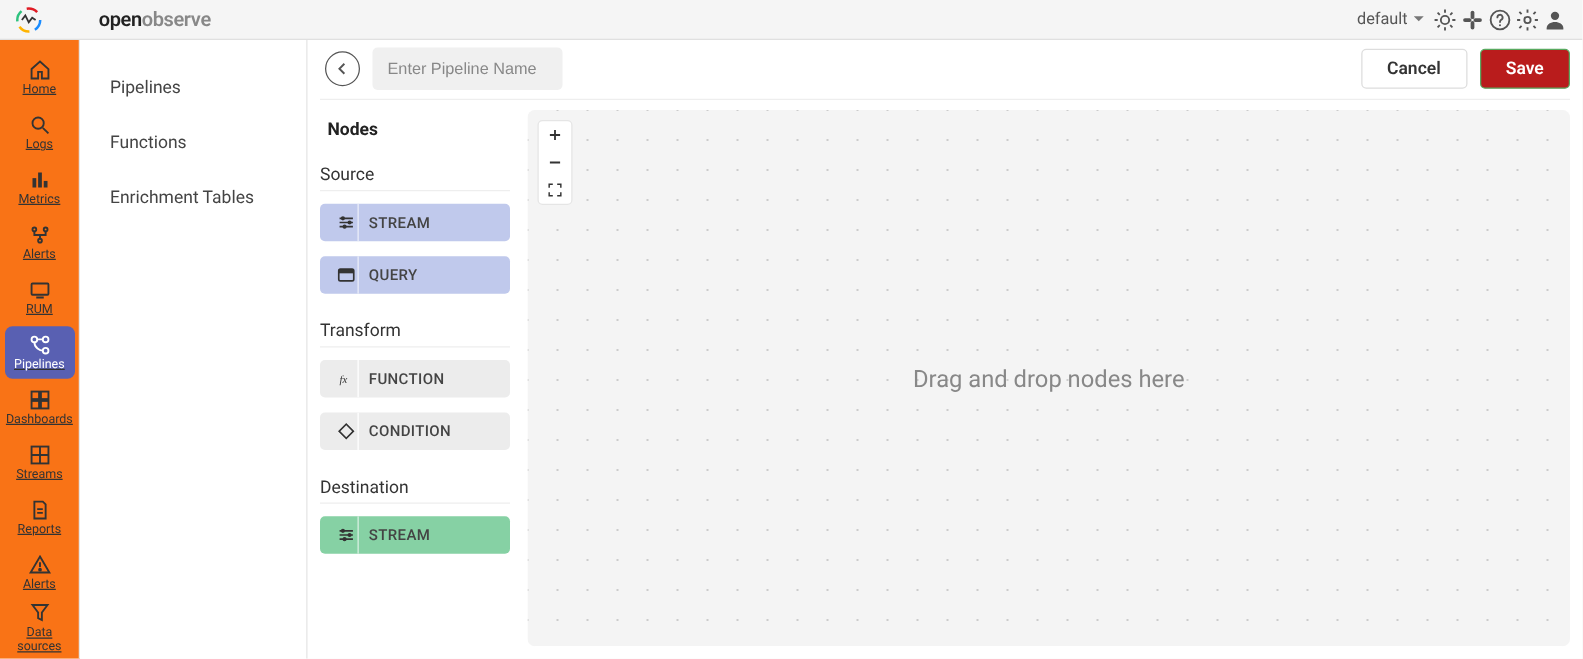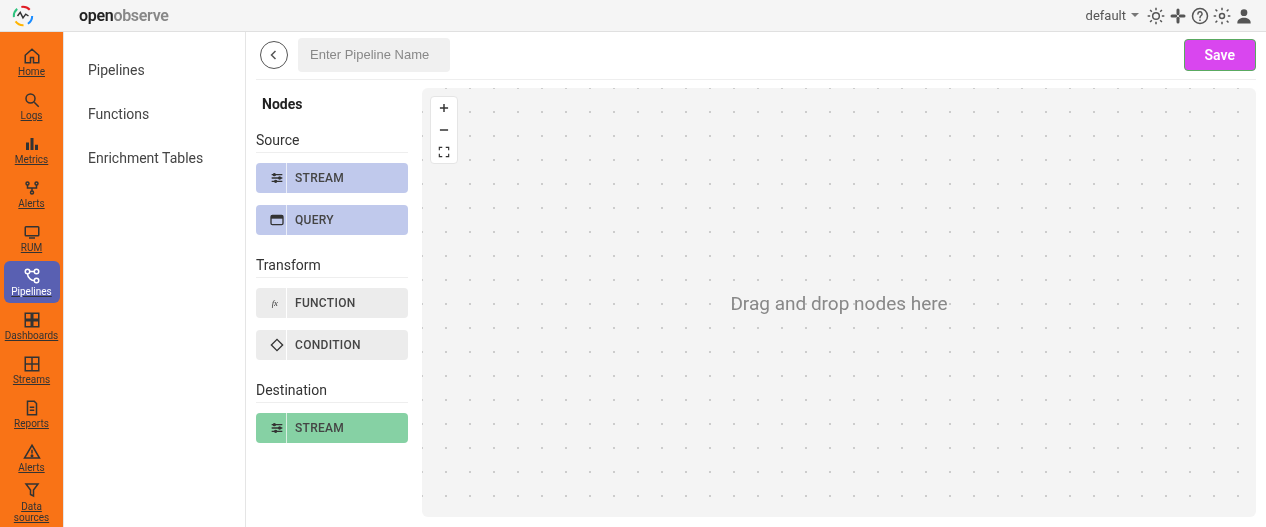--- a/index.html
+++ b/index.html
@@ -173,21 +173,21 @@
       cursor: pointer;
       display: flex;
       align-items: center;
     }
     .btn-cancel {
       background: #fff;
       border: 1px solid #ddd;
       color: #333;
     }
     .btn-save {
-      background: #d946ef;
+      background: #b91c1c;
       border: 1px solid #59A960;
       color: #fff;
     }
 
     .editor-body {
       flex: 1;
       display: flex;
       gap: 14px;
       padding-top: 8px;
       overflow: hidden;
@@ -479,20 +479,21 @@
 
   <div class="editor">
     <div class="editor-header">
       <div class="back-btn">
         <svg width="12" height="12" viewBox="0 0 24 24" fill="none" stroke="#555" stroke-width="3">
             <path d="M15 4 L7 12 L15 20"></path>
           </svg>
       </div>
       <input class="name-input" type="text" placeholder="Enter Pipeline Name" style="">
       <div class="header-spacer"></div>
+      <div class="btn btn-cancel">Cancel</div>
       <div class="btn btn-save">Save</div>
     </div>
 
     <div class="editor-body">
 
       <div class="palette">
         <div class="palette-title">Nodes</div>
 
         <div class="palette-section-title">Source</div>
         <div class="node-item node-source">

